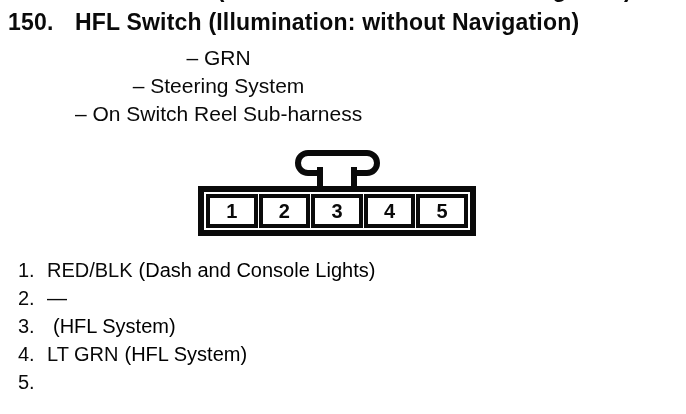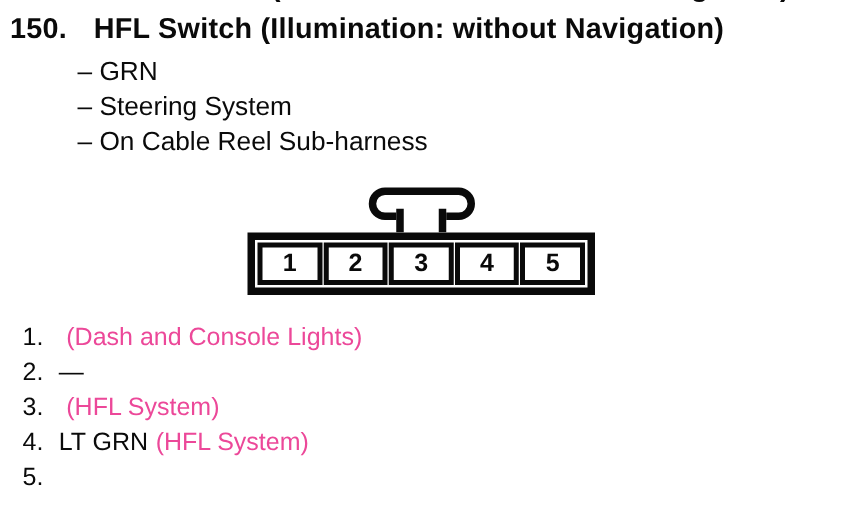--- a/index.html
+++ b/index.html
@@ -37,24 +37,25 @@
     font-size: 23px;
     font-weight: bold;
     white-space: nowrap;
     letter-spacing: 0.2px;
   }
   .header-num { width: 67px; }
 
   
   .attr-list {
     position: absolute;
-    left: 62px; top: 44px;
+    left: 75px; top: 44px;
     font-size: 21px;
     line-height: 28px;
     white-space: nowrap;
+    text-align: center;
   }
 
   
   .connector {
     position: absolute;
     left: 198px; top: 150px;
     width: 278px; height: 86px;
   }
   .latch-bar {
     position: absolute;
@@ -99,57 +100,58 @@
   
   .pin-list {
     position: absolute;
     left: 18px; top: 256px;
     font-size: 20px;
     line-height: 28px;
     white-space: nowrap;
   }
   .pin-row { display: flex; }
   .pin-num { width: 29px; flex: none; }
-  .circuit { color: #ec4899; margin-left: 6px; }
+  .circuit { color: #000000; margin-left: 6px; }
 </style>
 </head>
 <body>
 
 <div class="page">
 
   <div class="clip-strip">
     <span class="clip-text">150. HFL Switch (HandsFreeLink: without Navigation)</span>
   </div>
 
   <div class="header-row">
     <span class="header-num">150.</span>
     <span class="header-title">HFL Switch (Illumination: without Navigation)</span>
   </div>
 
   <div class="attr-list">
     <div class="attr-line">– GRN</div>
     <div class="attr-line">– Steering System</div>
-    <div class="attr-line">– On Cable Reel Sub-harness</div>
+    <div class="attr-line">– On Switch Reel Sub-harness</div>
   </div>
 
   <div class="connector">
     <div class="latch-bar"></div>
     <div class="latch-stem"></div>
     <div class="connector-body">
       <div class="pin-cell">1</div>
       <div class="pin-cell">2</div>
       <div class="pin-cell">3</div>
       <div class="pin-cell">4</div>
       <div class="pin-cell">5</div>
     </div>
   </div>
 
   <div class="pin-list">
     <div class="pin-row">
       <span class="pin-num">1.</span>
+      <span class="wire">RED/BLK</span>
       <span class="circuit">(Dash and Console Lights)</span>
     </div>
     <div class="pin-row">
       <span class="pin-num">2.</span>
       <span class="wire">—</span>
       <span class="circuit"></span>
     </div>
     <div class="pin-row">
       <span class="pin-num">3.</span>
       <span class="circuit">(HFL System)</span>

